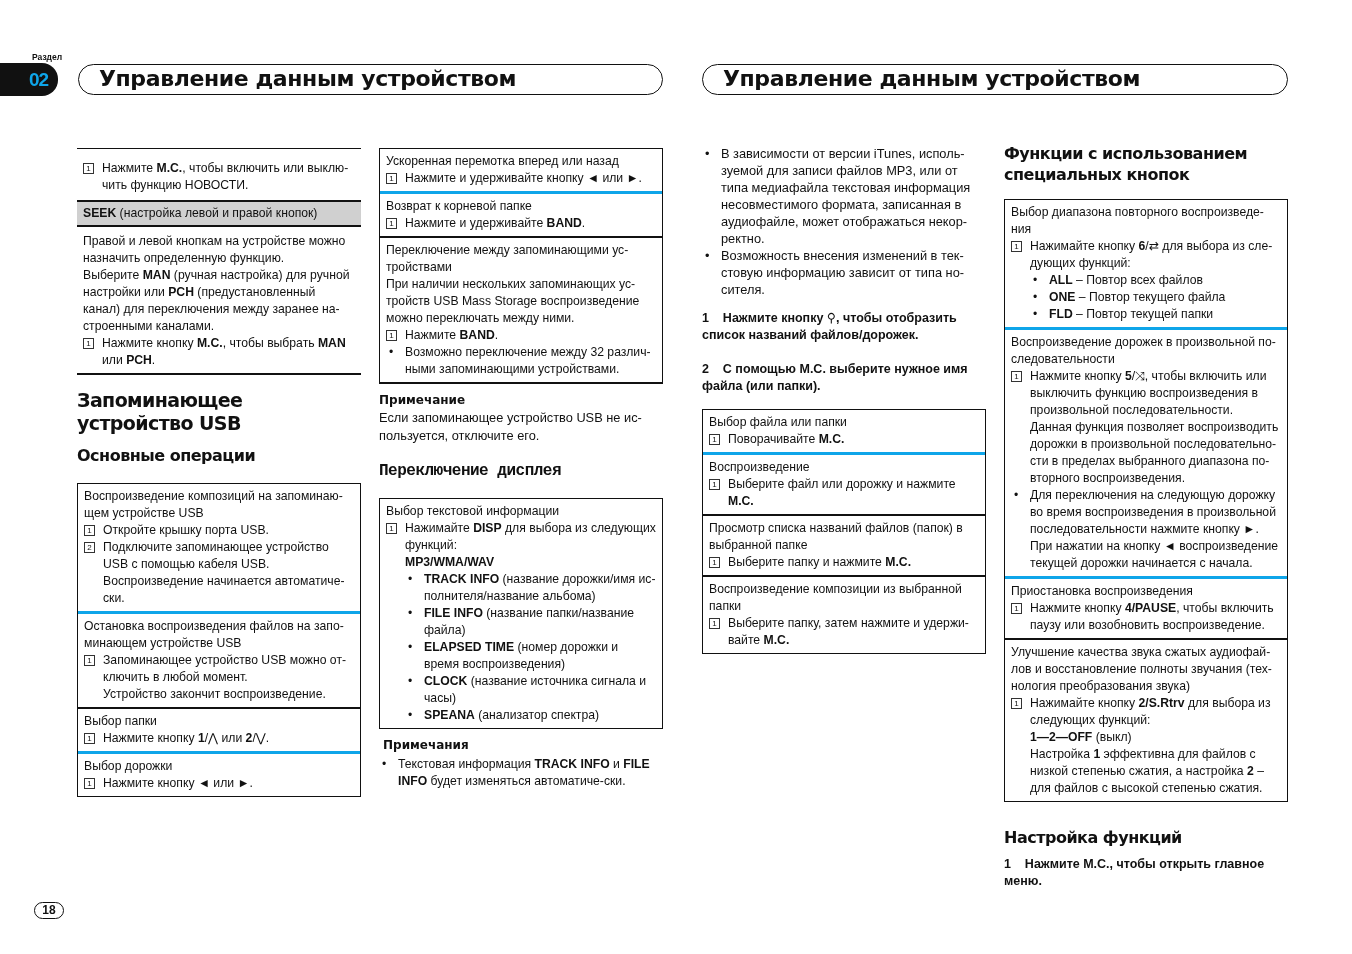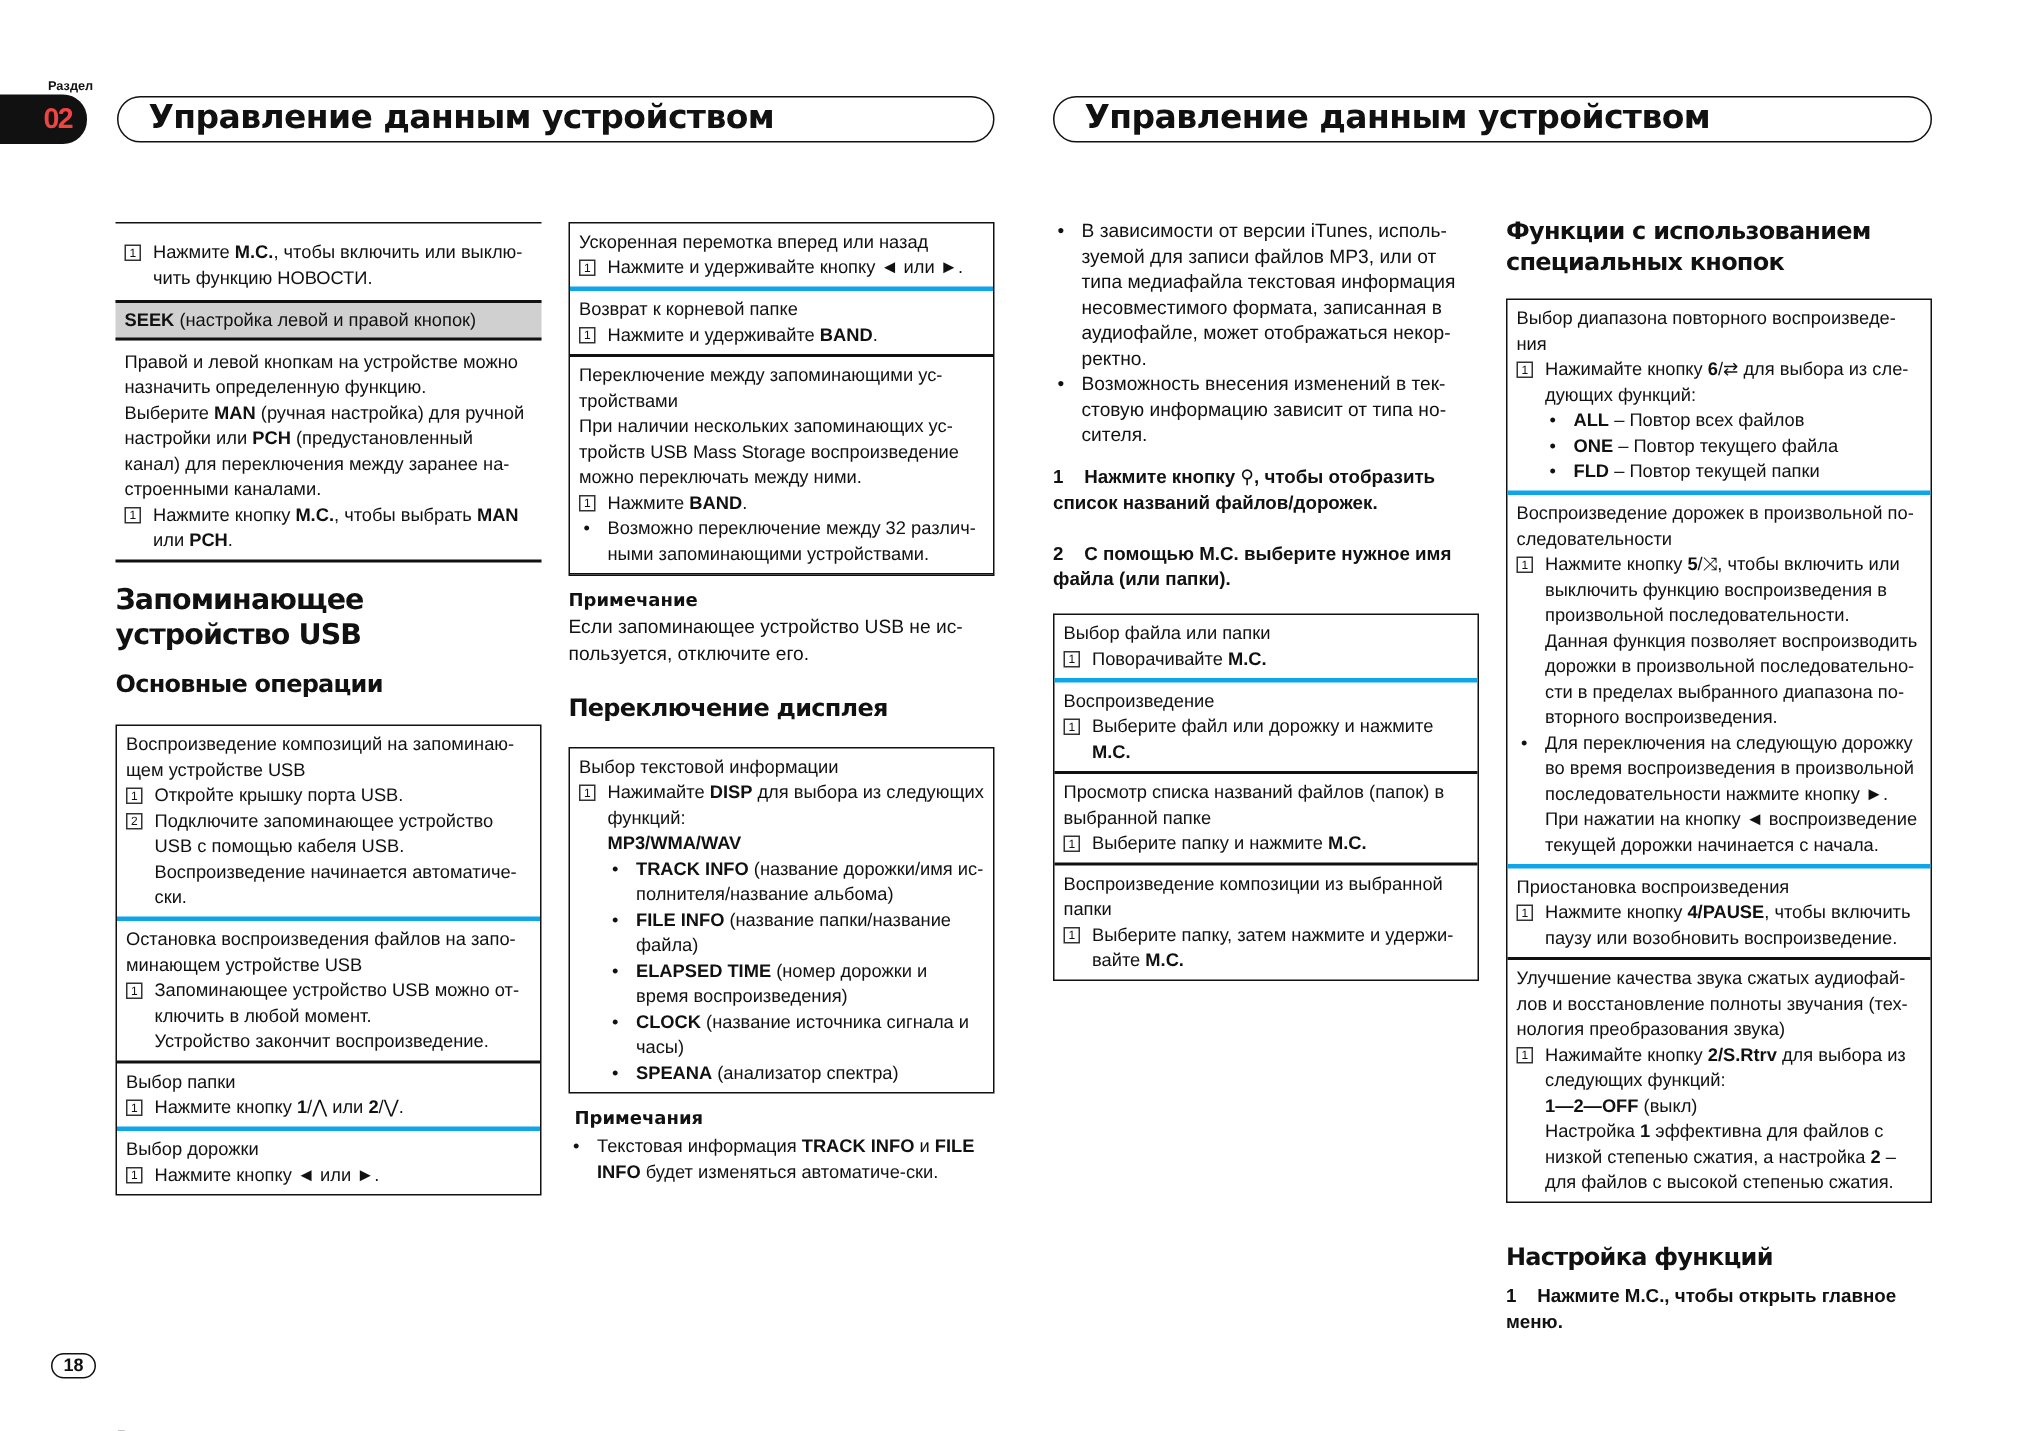--- a/index.html
+++ b/index.html
@@ -1,20 +1,20 @@
 <!DOCTYPE html>
 <html><head>
 <meta charset="utf-8">
 <style>
   * { box-sizing: border-box; margin: 0; padding: 0; }
   html, body { width: 1352px; height: 954px; background: #fff; overflow: hidden; }
   body { position: relative; font-family: "Liberation Sans", sans-serif; color: #111; font-size: 12.2px; line-height: 17px; }
   .abs { position: absolute; }
   .section-label { left: 32px; top: 52px; font-size: 8.5px; font-weight: bold; line-height: 10px; }
-  .section-tab { left: 0; top: 63px; width: 58px; height: 33px; background: #111; color: #ef4444; border-radius: 0 16px 16px 0; font-weight: bold; font-size: 19px; line-height: 33px; padding-left: 29px; letter-spacing: -1px; }
+  .section-tab { left: 0; top: 63px; width: 58px; height: 33px; background: #111; color: #0ea5e9; border-radius: 0 16px 16px 0; font-weight: bold; font-size: 19px; line-height: 33px; padding-left: 29px; letter-spacing: -1px; }
   .banner { top: 64px; height: 31px; border: 1.5px solid #111; border-radius: 16px; font-family: "DejaVu Sans", sans-serif; font-weight: bold; font-size: 22px; line-height: 28px; padding-left: 20px; letter-spacing: -0.4px; }
   .col { position: absolute; width: 284px; }
   .box { border: 1px solid #111; }
   .cell { padding: 4px 6px 4px 6px; border-top: 3px solid #0ea5e9; }
   .cell:first-child { border-top: none; }
   .cell.thick { border-top: 2px solid #111; }
   .gray { background: #d0d0d0; }
   .step { position: relative; padding-left: 19px; }
   .num { position: absolute; left: 0; top: 3px; width: 11px; height: 11px; border: 1px solid #333; font-size: 8px; line-height: 9px; text-align: center; }
   .bul { position: relative; padding-left: 19px; }
@@ -99,21 +99,21 @@
       <div>Переключение между запоминающими ус-тройствами</div>
       <div>При наличии нескольких запоминающих ус-тройств USB Mass Storage воспроизведение можно переключать между ними.</div>
       <div class="step"><span class="num">1</span><span>Нажмите </span><b>BAND</b><span>.</span></div>
       <div class="bul">Возможно переключение между 32 различ-ными запоминающими устройствами.</div>
     </div>
   </div>
 
   <div class="h3" style="margin-top:8px;">Примечание</div>
   <div style="font-size:12.8px;line-height:18px;">Если запоминающее устройство USB не ис-пользуется, отключите его.</div>
 
-  <div class="h2" style="margin-top:16px;">Переключение дисплея</div>
+  <div class="h2" style="margin-top:16px;font-family:Liberation Mono, monospace;">Переключение дисплея</div>
 
   <div class="box" style="margin-top:16px;">
     <div class="cell">
       <div>Выбор текстовой информации</div>
       <div class="step"><span class="num">1</span><span>Нажимайте </span><b>DISP</b><span> для выбора из следующих функций:</span></div>
       <div class="ind" style="font-weight:bold;">MP3/WMA/WAV</div>
       <div class="sub"><b>TRACK INFO</b><span> (название дорожки/имя ис-полнителя/название альбома)</span></div>
       <div class="sub"><b>FILE INFO</b><span> (название папки/название файла)</span></div>
       <div class="sub"><b>ELAPSED TIME</b><span> (номер дорожки и время воспроизведения)</span></div>
       <div class="sub"><b>CLOCK</b><span> (название источника сигнала и часы)</span></div>

